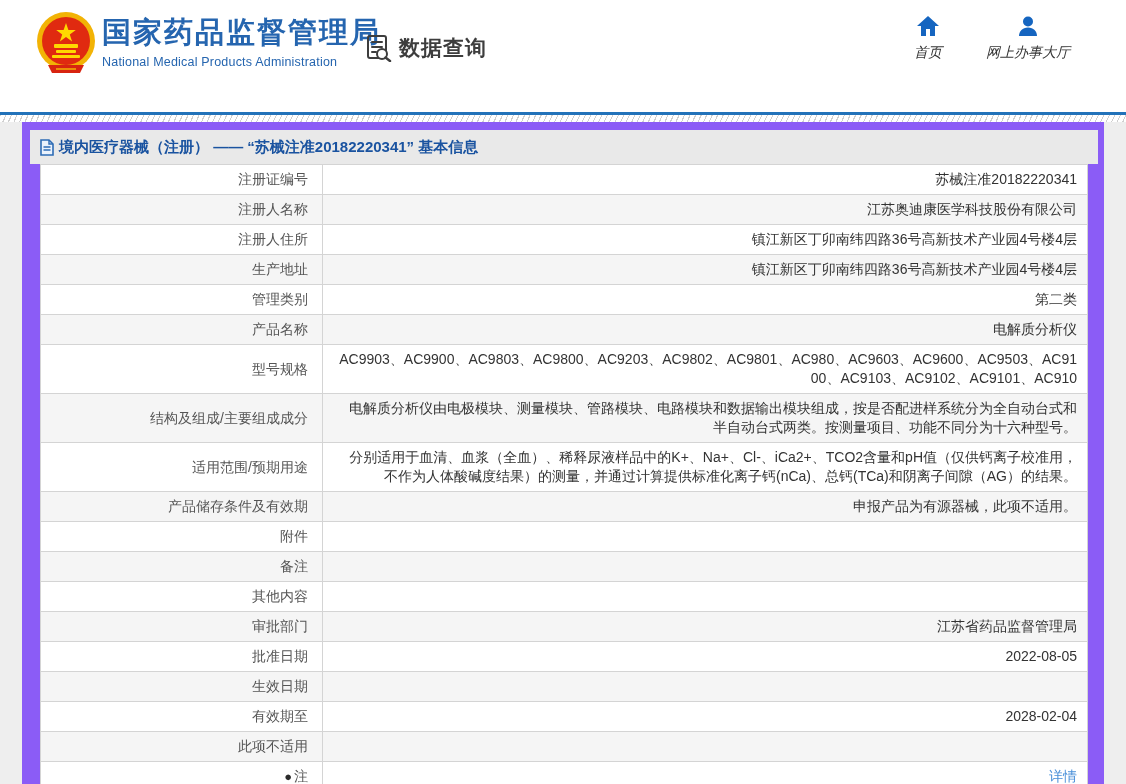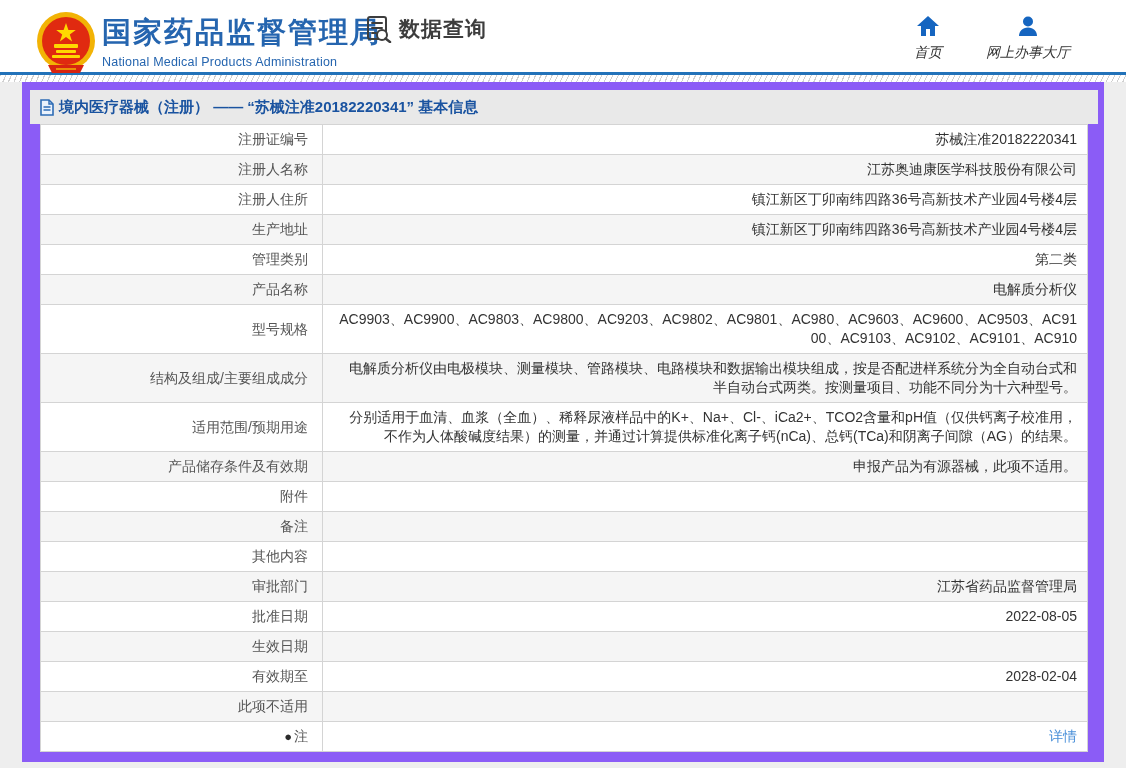--- a/index.html
+++ b/index.html
@@ -1,25 +1,25 @@
 <!DOCTYPE html>
 <html><head>
 <meta charset="utf-8">
 <style>
   * { margin:0; padding:0; box-sizing:border-box; }
   html,body { width:1126px; height:784px; overflow:hidden; background:#fff;
     font-family:"Liberation Sans", sans-serif; }
 
   
-  .header { position:relative; height:72px; background:#fff; }
+  .header { position:relative; height:112px; background:#fff; }
   .emblem { position:absolute; left:34px; top:11px; width:64px; height:66px; }
   .brand { position:absolute; left:102px; top:16px; }
   .brand-cn { font-size:29px; font-weight:bold; color:#2565af; letter-spacing:2px; line-height:32px; }
   .brand-en { font-size:12.5px; color:#2565af; margin-top:7px; letter-spacing:0.2px; }
-  .data-query { position:absolute; left:365px; top:15px; display:flex; align-items:flex-start; cursor:pointer; }
+  .data-query { position:absolute; left:365px; top:34px; display:flex; align-items:flex-start; cursor:pointer; }
   .data-query svg { margin-right:6px; }
   .dq-label { font-size:21px; font-weight:bold; color:#3d3d3d; letter-spacing:1px; }
   .top-nav { position:absolute; top:14px; right:56px; display:flex; gap:44px; }
   .nav-item { display:flex; flex-direction:column; align-items:center; cursor:pointer;font-style:italic; }
   .nav-item svg { margin-bottom:6px; }
   .nav-label { font-size:14px; color:#333; white-space:nowrap; }
 
   
   .blue-line { height:3px; background:#2272b9; }
   .hatch { height:7px; background:repeating-linear-gradient(115deg,#cfcfcf 0,#cfcfcf 1px,#ffffff 1px,#ffffff 5px); }

